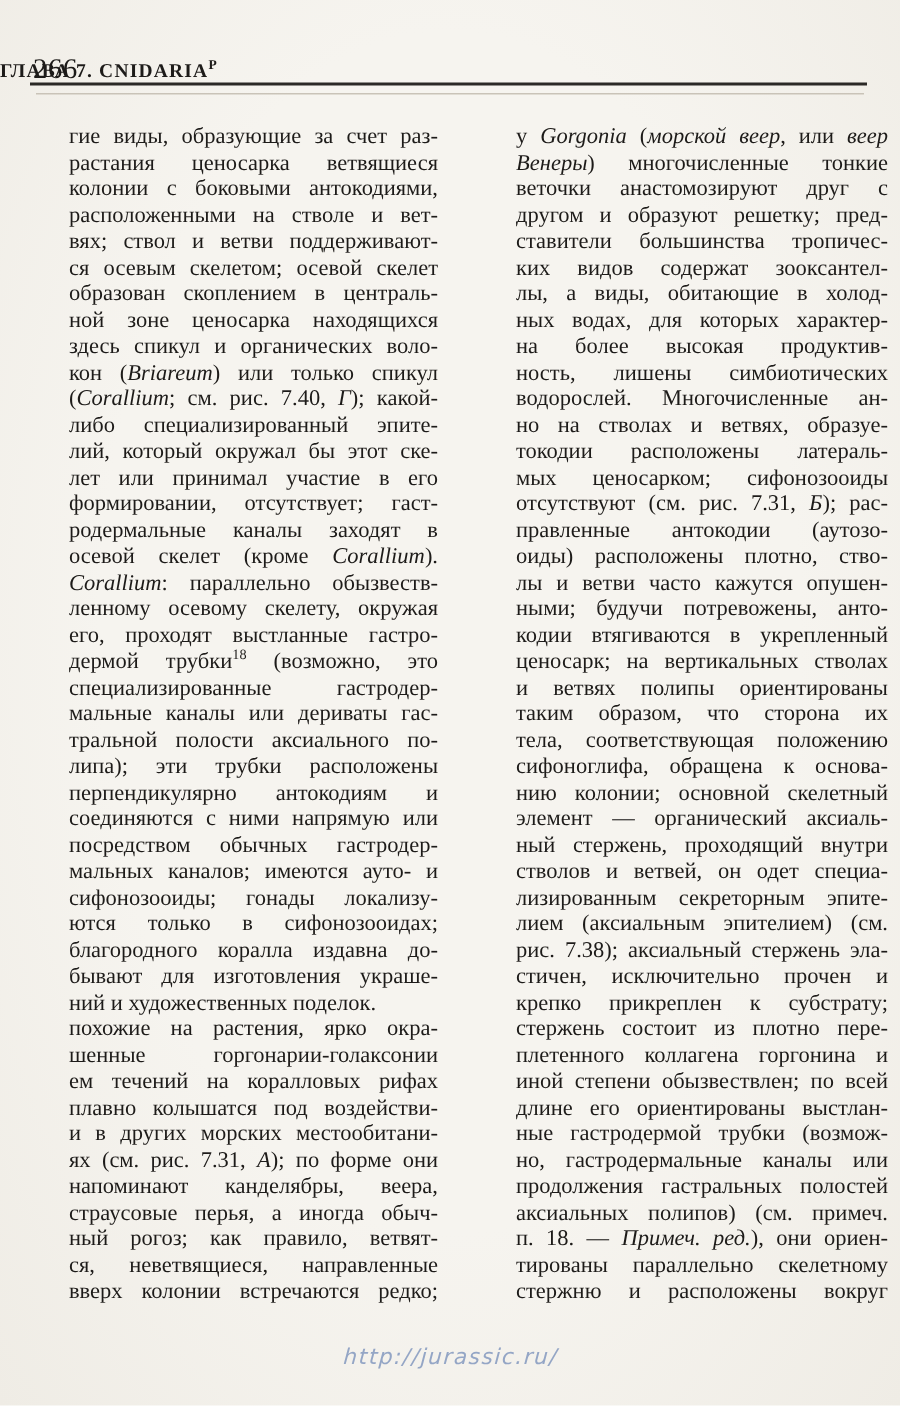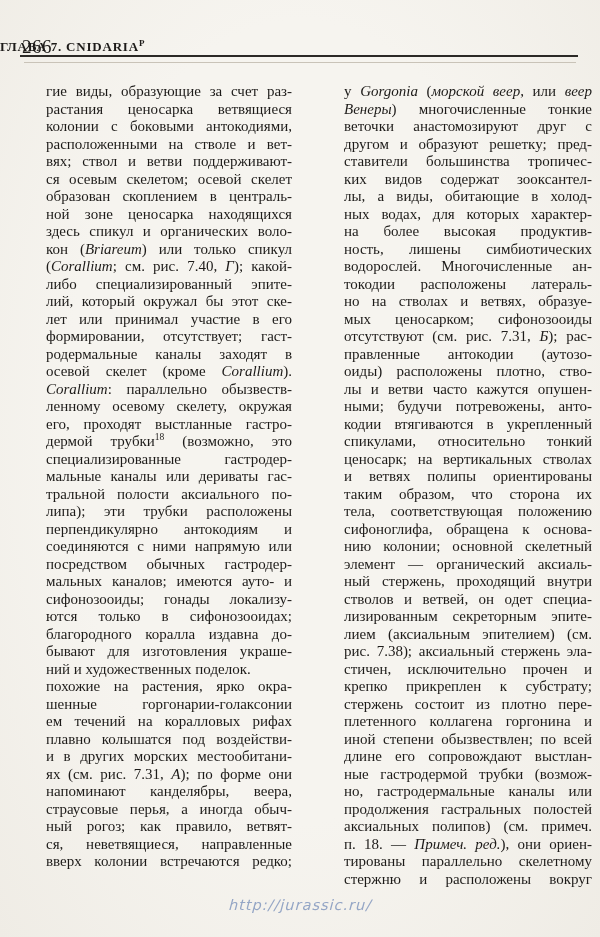--- a/index.html
+++ b/index.html
@@ -108,48 +108,47 @@
       <div class="line"><span class="i">Венеры</span><span>) многочисленные тонкие</span></div>
       <div class="line"><span>веточки анастомозируют друг с</span></div>
       <div class="line"><span>другом и образуют решетку; пред-</span></div>
       <div class="line"><span>ставители большинства тропичес-</span></div>
       <div class="line"><span>ких видов содержат зооксантел-</span></div>
       <div class="line"><span>лы, а виды, обитающие в холод-</span></div>
       <div class="line"><span>ных водах, для которых характер-</span></div>
       <div class="line"><span>на более высокая продуктив-</span></div>
       <div class="line"><span>ность, лишены симбиотических</span></div>
       <div class="line"><span>водорослей. Многочисленные ан-</span></div>
+      <div class="line"><span>но на стволах и ветвях, образуе-</span></div>
       <div class="line"><span>токодии расположены латераль-</span></div>
-      <div class="line"><span>но на стволах и ветвях, образуе-</span></div>
       <div class="line"><span>мых ценосарком; сифонозооиды</span></div>
       <div class="line"><span>отсутствуют (см. рис. 7.31, </span><span class="i">Б</span><span>); рас-</span></div>
       <div class="line"><span>правленные антокодии (аутозо-</span></div>
       <div class="line"><span>оиды) расположены плотно, ство-</span></div>
       <div class="line"><span>лы и ветви часто кажутся опушен-</span></div>
       <div class="line"><span>ными; будучи потревожены, анто-</span></div>
       <div class="line"><span>кодии втягиваются в укрепленный</span></div>
-      <div class="line"><span>спикулами, относительно тонкий</span></div>
       <div class="line"><span>ценосарк; на вертикальных стволах</span></div>
       <div class="line"><span>и ветвях полипы ориентированы</span></div>
       <div class="line"><span>таким образом, что сторона их</span></div>
       <div class="line"><span>тела, соответствующая положению</span></div>
       <div class="line"><span>сифоноглифа, обращена к основа-</span></div>
       <div class="line"><span>нию колонии; основной скелетный</span></div>
       <div class="line"><span>элемент — органический </span><span class="b">аксиаль-</span></div>
       <div class="line"><span class="b">ный стержень</span><span>, проходящий внутри</span></div>
       <div class="line"><span>стволов и ветвей, он одет специа-</span></div>
       <div class="line"><span>лизированным секреторным эпите-</span></div>
       <div class="line"><span>лием (аксиальным эпителием) (см.</span></div>
       <div class="line"><span>рис. 7.38); аксиальный стержень эла-</span></div>
       <div class="line"><span>стичен, исключительно прочен и</span></div>
       <div class="line"><span>крепко прикреплен к субстрату;</span></div>
       <div class="line"><span>стержень состоит из плотно пере-</span></div>
       <div class="line"><span>плетенного коллагена горгонина и</span></div>
       <div class="line"><span>иной степени обызвествлен; по всей</span></div>
-      <div class="line"><span>длине его сопровождают выстлан-</span></div>
+      <div class="line"><span>длине его ориентированы выстлан-</span></div>
       <div class="line"><span>ные гастродермой трубки (возмож-</span></div>
       <div class="line"><span>но, гастродермальные каналы или</span></div>
       <div class="line"><span>продолжения гастральных полостей</span></div>
       <div class="line"><span>аксиальных полипов) (см. примеч.</span></div>
       <div class="line"><span>п. 18. — </span><span class="i">Примеч. ред.</span><span>), они ориен-</span></div>
       <div class="line"><span>тированы параллельно скелетному</span></div>
       <div class="line"><span>стержню и расположены вокруг</span></div>
     </div>
   <div class="watermark">http://jurassic.ru/</div>
 </div>

